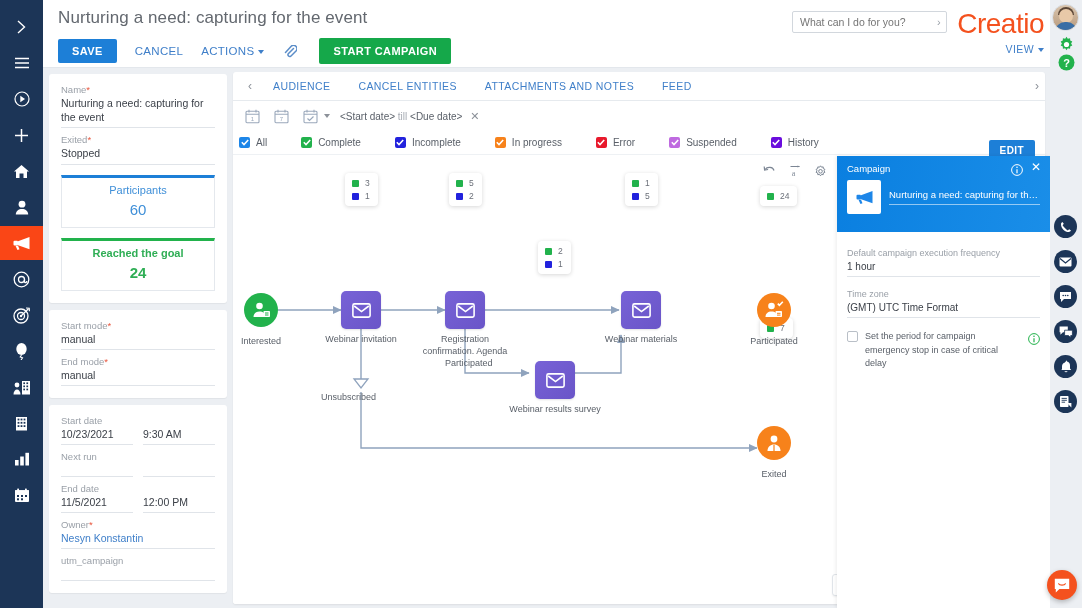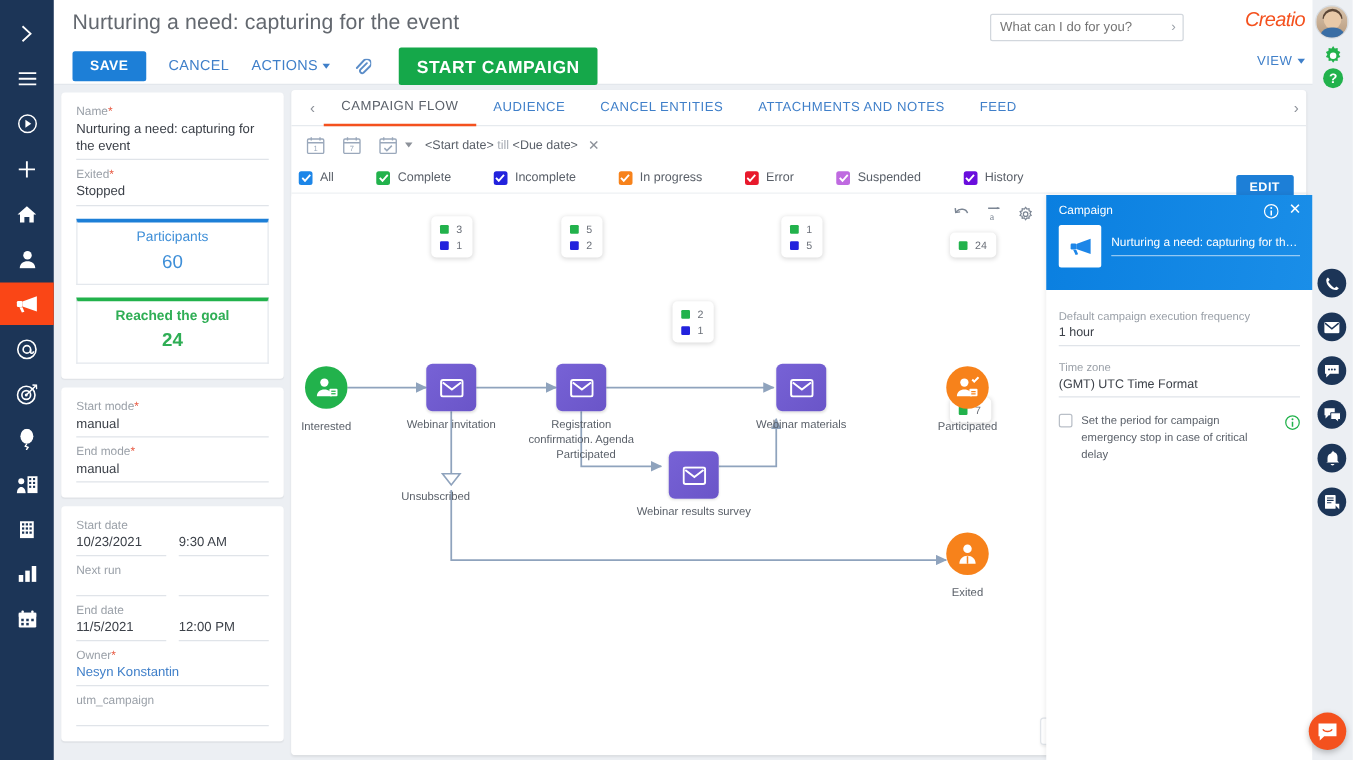--- a/index.html
+++ b/index.html
@@ -62,44 +62,43 @@
     margin-left: 18px; cursor: pointer; white-space: nowrap;
   }
   .caret-dn {
     display:inline-block; width:0;height:0;
     border-left:3.5px solid transparent; border-right:3.5px solid transparent;
     border-top:4px solid #3f7fc9; margin-left:4px; vertical-align: middle;
   }
   #clip-icon { margin-left: 20px; cursor: pointer; display:flex; align-items:center;}
   #btn-start-campaign {
     background: #15a84a; color:#fff; border:none;
-    font-size: 14px; font-weight: 600; letter-spacing:.4px;
+    font-size: 11px; font-weight: 600; letter-spacing:.4px;
     padding: 7px 14px; margin-left: 22px; cursor:pointer; border-radius:2px;
     font-family: "Liberation Sans", sans-serif;
   }
   #search-box {
     position:absolute; right: 135px; top: 11px;
     width: 155px; height: 22px;
     border: 1px solid #d2d7dd; border-radius: 2px;
     background:#fff;
     display:flex; align-items:center;
   }
   #search-box input {
     border:none; outline:none; flex:1;
     font-size: 10.5px; color:#8c9199;
     padding-left: 7px;
     font-family: "Liberation Sans", sans-serif;
     background: transparent;
   }
   #search-arrow { padding-right:6px; color:#9aa0a8; font-size:11px; cursor:pointer; }
   #brand {
     position:absolute; right: 38px; top: 8px;
-    font-size: 16px; color:#f4511e; letter-spacing:-0.5px;
+    font-size: 28px; color:#f4511e; letter-spacing:-0.5px;
     cursor:pointer;
-    font-style:italic;
   }
   #brand .swoosh {
     position:absolute; right:-1px; top:1px; width:24px;height:7px;
     overflow:hidden;
   }
   #view-link {
     position:absolute; right: 38px; top: 43px;
     color:#3f7fc9; font-size:10.5px; letter-spacing:.4px; cursor:pointer;
   }
 
@@ -611,21 +610,20 @@
     <div class="fld-value link">Nesyn Konstantin</div>
     <div class="fld-label">utm_campaign</div>
     <div class="fld-value"></div>
   </div>
 </div>
 
 <div id="main">
 
   <div id="tabs">
     <span class="tab-arrow">‹</span>
-    <div class="tab active">CAMPAIGN FLOW</div>
     <div class="tab">AUDIENCE</div>
     <div class="tab">CANCEL ENTITIES</div>
     <div class="tab">ATTACHMENTS AND NOTES</div>
     <div class="tab">FEED</div>
     <span id="tab-next">›</span>
   </div>
 
   <div id="filter-bar">
     <span class="cal-icon">
       <svg width="15" height="15" viewBox="0 0 15 15">

